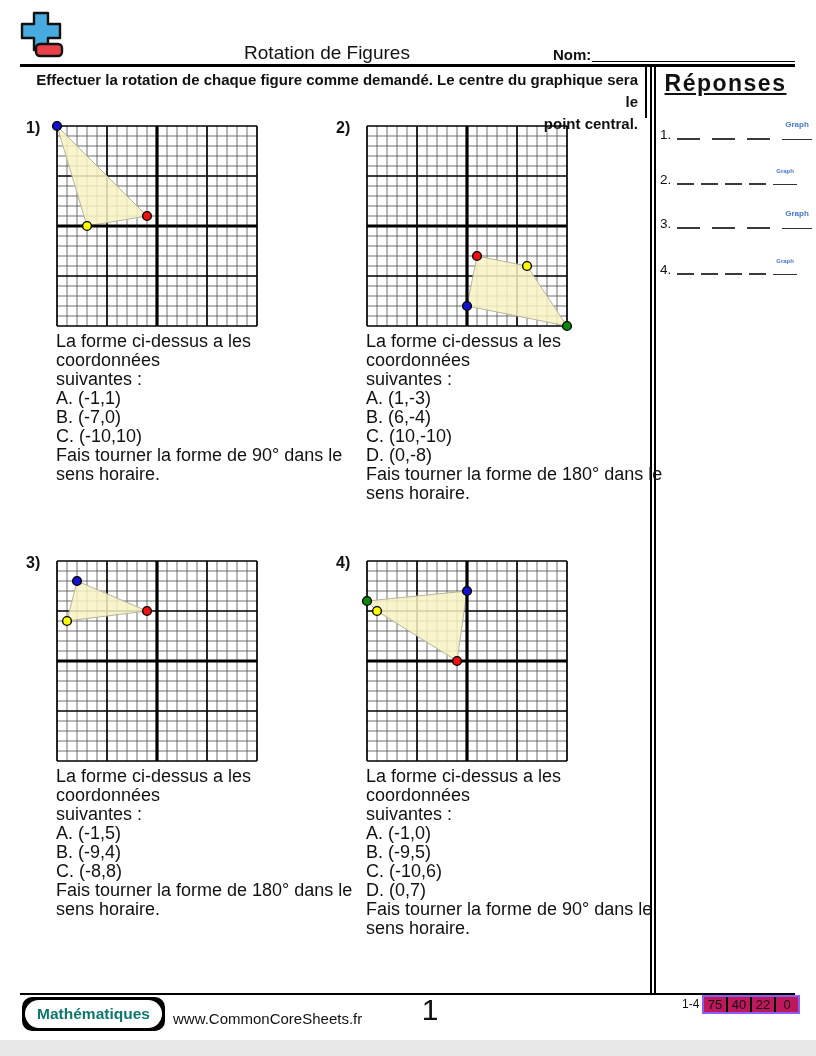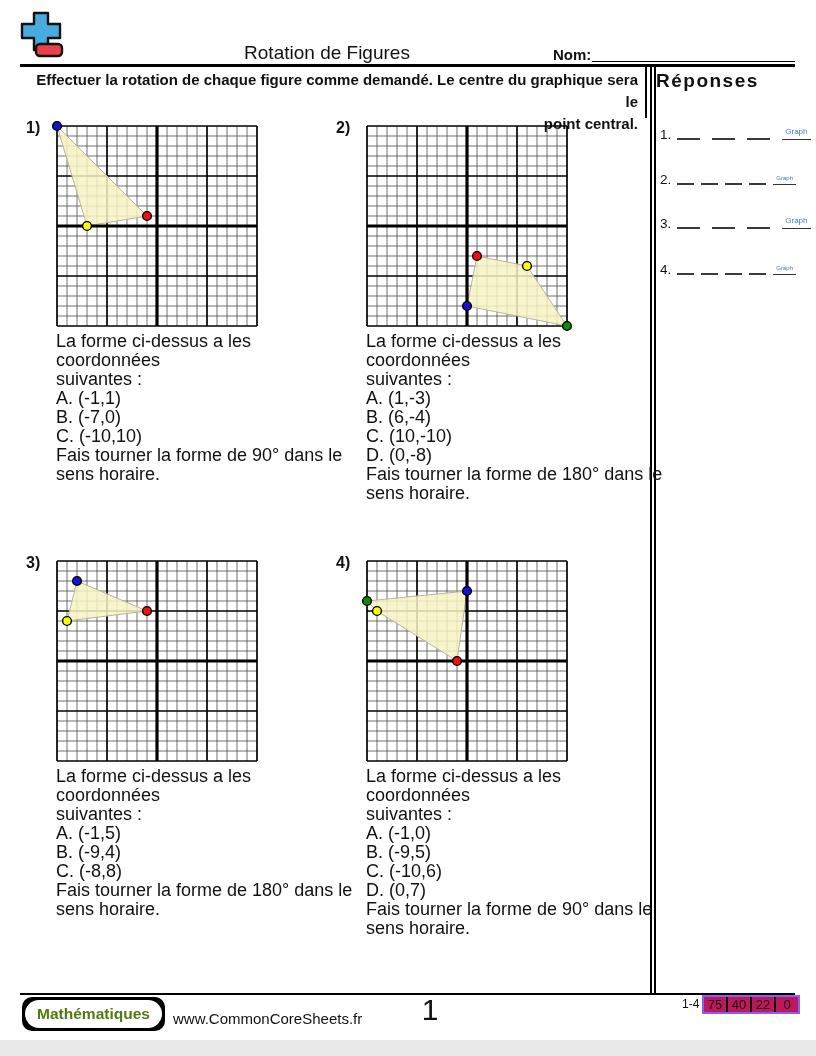--- a/index.html
+++ b/index.html
@@ -22,53 +22,53 @@
   }
   .instr-right-border { top:66px; left:645px; height:52px; border-left:2.5px solid #000; }
 
   .answers-divider {
     top:66px; left:650px; width:6px; height:928px; box-sizing:border-box;
     border-left:2px solid #000; border-right:2px solid #000;
   }
 
   
   .answers-title {
-    top:70px; left:656px; width:139px; font-size:19px;
-    font-weight:bold; letter-spacing:1.5px; 
+    top:70px; left:656px; width:139px; text-align:center; font-size:23px;
+    font-weight:bold; letter-spacing:1.5px; text-decoration:underline;
   }
   .answer-row {
     left:660px; width:136px; display:flex; align-items:flex-end; height:18px;
   }
   .answer-num { font-size:13.5px; margin-right:6px; }
   .blanks { display:flex; align-items:flex-end; flex:1; margin-bottom:2px; }
   .blank { border-bottom:2px solid #3a3a3a; height:1px; }
   .blank.b3 { width:23px; margin-right:12px; }
   .blank.b4 { width:17px; margin-right:7px; }
   .graph-link {
-    color:#4477cc; font-weight:normal; font-size:8px; text-decoration:none;
-    border-bottom:1.5px solid #333; padding:0 3px 3px 3px; margin-left:auto;
+    color:#4477cc; font-weight:bold; font-size:8px; text-decoration:none;
+    border-bottom:1.5px solid #333; padding:0 3px 10px 3px; margin-left:auto;
     margin-bottom:2px; cursor:pointer;
   }
   .graph-link.sm { font-size:6px; }
 
   
   .problem-label { font-size:16px; font-weight:bold; }
   .grid-svg { overflow:visible; }
   .problem-text { width:302px; font-size:18px; line-height:19px; white-space:pre-line; }
 
   
   .footer-rule { top:993px; left:20px; width:775px; border-top:2px solid #000; }
   .badge {
     top:997px; left:22px; width:143px; height:34px; background:#000;
     border-radius:10px; padding:3px; box-sizing:border-box;
   }
   .badge-inner {
     background:#fff; width:100%; height:100%; border-radius:14px;
     display:flex; align-items:center; justify-content:center;
-    font-size:15.5px; font-weight:bold; color:#4d7c0f;text-align:center;
+    font-size:15.5px; font-weight:bold; color:#0f766e;text-align:center;
   }
   .site-url { top:1010px; left:173px; font-size:15px; }
   .page-number { top:993px; left:430px; transform:translateX(-50%); font-size:30px; }
   .score-range { top:997px; left:674px; font-size:12px;margin-left:8px; }
   .score-table { top:995px; left:702px; display:flex; border:2px solid #8b5cf6; background:#be185d; }
   .score-cell {
     width:22px; height:15px; line-height:15px; text-align:center; font-size:13px;
     border-left:2px solid #000;
   }
   .score-cell:first-child { border-left:none; }

